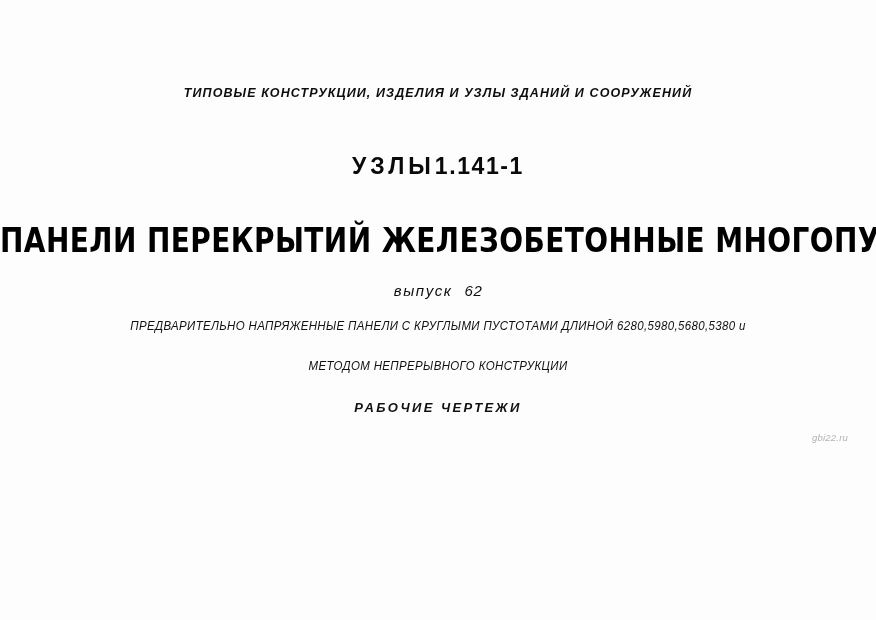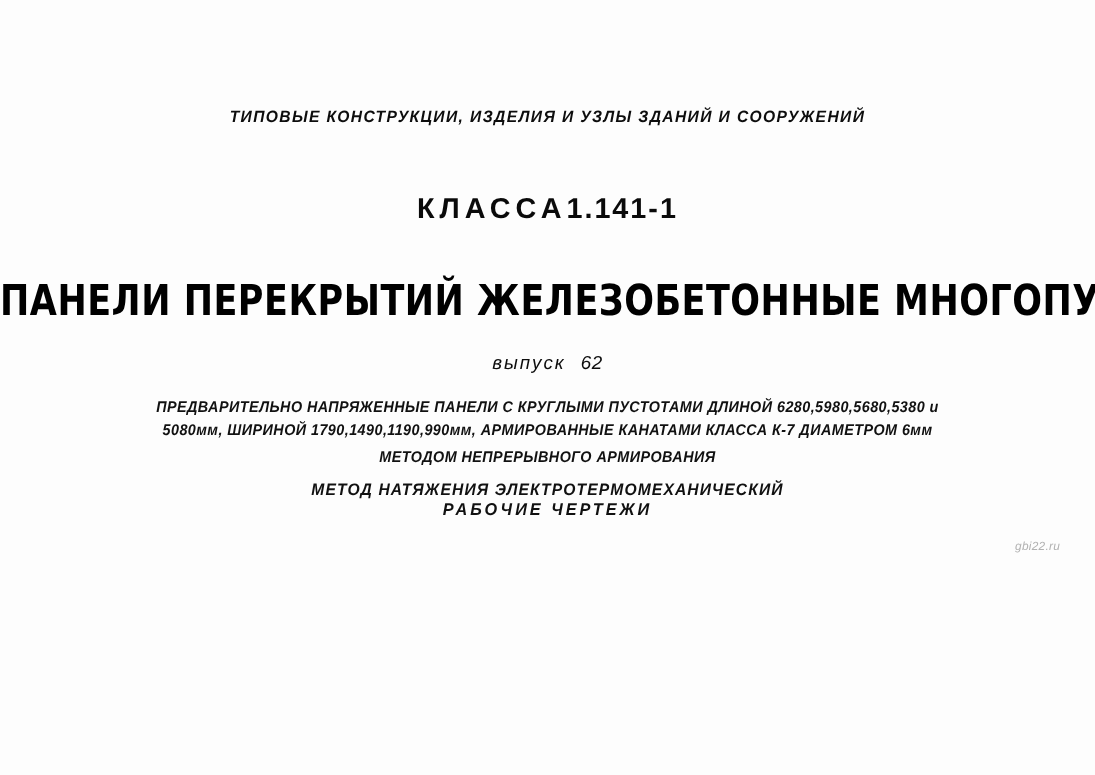--- a/index.html
+++ b/index.html
@@ -79,21 +79,21 @@
     color: #0d0d0d;
   }
   .line-issue .issue-number {
     margin-left: 12px;
     letter-spacing: 0.5px;
   }
 
   
   .line-desc {
     font-size: 11.5px;
-    font-weight: 700;
+    font-weight: 400;
     font-style: italic;
     letter-spacing: 0.35px;
     transform: scaleY(1.08);
     color: #111111;
     text-align: center;
   }
   .line-desc-1 { top: 320px; }
   .line-desc-2 { top: 339px; }
   .line-desc-3 { top: 360px; }
 
@@ -131,34 +131,32 @@
   }
 </style>
 </head>
 <body>
 
 <div class="page">
 
   <div class="doc-block line-series-family">ТИПОВЫЕ  КОНСТРУКЦИИ,  ИЗДЕЛИЯ  И  УЗЛЫ  ЗДАНИЙ  И  СООРУЖЕНИЙ</div>
 
   <div class="doc-block line-series-number">
-    <span class="series-word">КЛАССА</span><span class="series-code">1.141-1</span>
+    <span class="series-word">УЗЛЫ</span><span class="series-code">1.141-1</span>
   </div>
 
   <div class="doc-block line-title">ПАНЕЛИ ПЕРЕКРЫТИЙ ЖЕЛЕЗОБЕТОННЫЕ МНОГОПУСТОТНЫЕ</div>
 
   <div class="doc-block line-issue">
     <span>выпуск</span><span class="issue-number">62</span>
   </div>
 
   <div class="doc-block line-desc line-desc-1">ПРЕДВАРИТЕЛЬНО НАПРЯЖЕННЫЕ ПАНЕЛИ С КРУГЛЫМИ ПУСТОТАМИ ДЛИНОЙ 6280,5980,5680,5380 и</div>
 
-  <div class="doc-block line-desc line-desc-2">5080мм, ШИРИНОЙ 1790,1490,1190,990мм, АРМИРОВАННЫЕ КАНАТАМИ КЛАССА К-7 ДИАМЕТРОМ 6мм</div>
 
-  <div class="doc-block line-desc line-desc-3">МЕТОДОМ НЕПРЕРЫВНОГО АРМИРОВАНИЯ</div>
+  <div class="doc-block line-desc line-desc-3">МЕТОДОМ НЕПРЕРЫВНОГО КОНСТРУКЦИИ</div>
 
-  <div class="doc-block line-method">МЕТОД НАТЯЖЕНИЯ  ЭЛЕКТРОТЕРМОМЕХАНИЧЕСКИЙ</div>
 
   <div class="doc-block line-drawings">РАБОЧИЕ   ЧЕРТЕЖИ</div>
 
   <div class="watermark">gbi22.ru</div>
 
 </div>
 
 </body></html>

